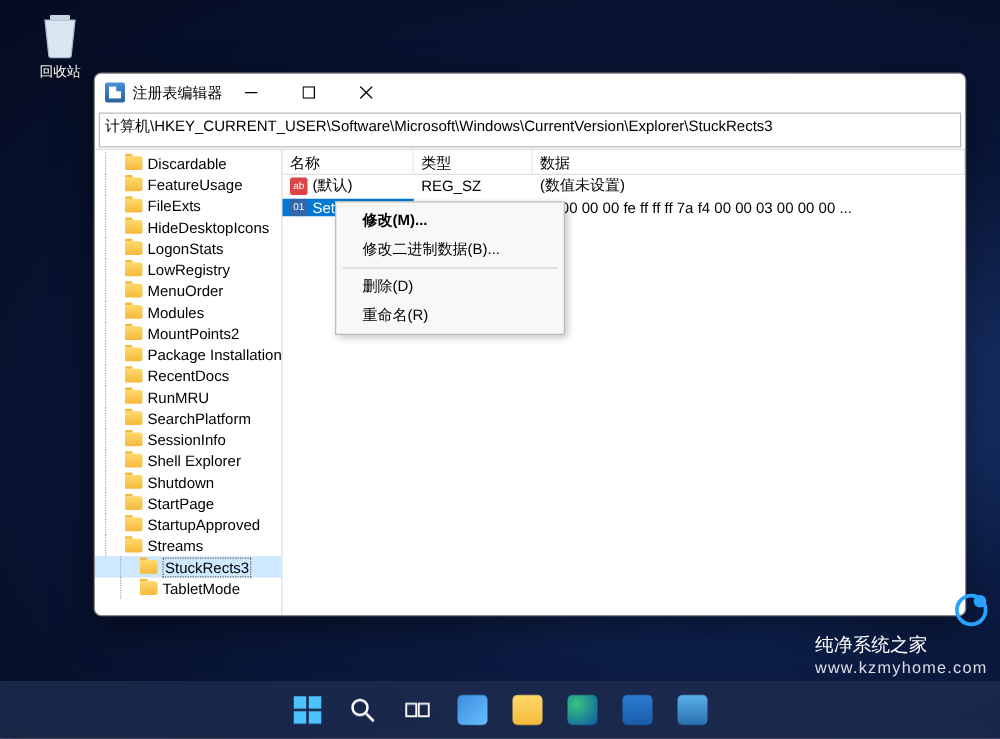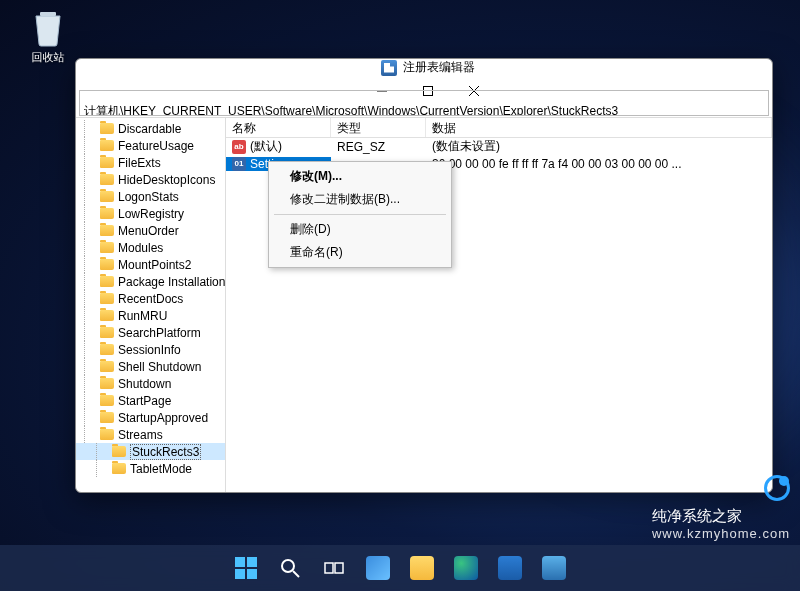--- a/index.html
+++ b/index.html
@@ -37,33 +37,32 @@
   background: #fff;
   border: 1px solid #888;
   border-radius: 6px;
   box-shadow: 0 8px 30px rgba(0,0,0,.5);
   display: flex; flex-direction: column;
   overflow: hidden;
 }
 .titlebar {
   height: 30px; display: flex; align-items: center; justify-content: flex-start;
   padding-left: 8px;
-  flex-direction: column;
 }
 .title-left { display: flex; align-items: center; gap: 6px; font-size: 12px; }
 .title-left .appico { width: 16px; height: 16px; background: linear-gradient(#4a90d9,#2a60a0); border-radius: 2px; position: relative; }
 .title-left .appico::after { content: ""; position: absolute; inset: 3px; background: #fff; clip-path: polygon(0 0,60% 0,60% 40%,100% 40%,100% 100%,0 100%); }
 .winbtns { display: flex; }
 .winbtn { width: 46px; height: 30px; display: flex; align-items: center; justify-content: center; font-size: 10px; }
 
 .menubar { height: 20px; padding: 0 6px; display: flex; gap: 14px; font-size: 12px; align-items: center; }
 
 .addressbar {
-  height: 16px; margin: 1px 3px; border: 1px solid #bbb;
-  font-size: 12px; padding: 12px 4px; white-space: nowrap; overflow: hidden;
+  height: 28px; margin: 1px 3px; border: 1px solid #bbb;
+  font-size: 12px; padding: 2px 4px; white-space: nowrap; overflow: hidden;
 }
 
 .body { flex: 1; display: flex; border-top: 1px solid #ddd; overflow: hidden; }
 
 .tree {
   width: 150px; border-right: 1px solid #ddd;
   font-size: 12px; overflow: hidden;
   padding-top: 2px;
 }
 .tree-row {
@@ -100,21 +99,21 @@
 }
 .col-name { width: 105px; }
 .col-type { width: 95px; }
 .col-data { flex: 1; }
 
 .list-row { height: 17px; display: flex; align-items: center; }
 .list-row .cell { padding: 0 6px; overflow: hidden; white-space: nowrap; }
 .list-row .cell.name { width: 105px; display: flex; align-items: center; gap: 4px; }
 .list-row .cell.type { width: 95px; }
 .list-row .cell.data { flex: 1; }
-.val-ico { width: 14px; height: 14px; flex-shrink: 0; border-radius: 2px; display: flex; align-items: center; justify-content: center; font-size: 8px; font-weight: bold; color: #fff; }
+.val-ico { width: 14px; height: 14px; flex-shrink: 0; border-radius: 2px; display: flex; align-items: center; justify-content: center; font-size: 8px; font-weight: normal; color: #fff; }
 .val-ico.sz { background: #d44; }
 .val-ico.bin { background: #36a; }
 .list-row.sel .cell.name { background: #0078d4; color: #fff; }
 
 .context-menu {
   position: absolute;
   left: 268px; top: 161px;
   width: 184px;
   background: #f8f8f8;
   border: 1px solid #bcbcbc;
@@ -256,21 +255,21 @@
           <div class="tree-row">
             <span class="folder-ico"></span>
             <span class="lbl">SearchPlatform</span>
           </div>
           <div class="tree-row">
             <span class="folder-ico"></span>
             <span class="lbl">SessionInfo</span>
           </div>
           <div class="tree-row">
             <span class="folder-ico"></span>
-            <span class="lbl">Shell Shutdown</span>
+            <span class="lbl">Shell Explorer</span>
           </div>
           <div class="tree-row">
             <span class="folder-ico"></span>
             <span class="lbl">Shutdown</span>
           </div>
           <div class="tree-row">
             <span class="folder-ico"></span>
             <span class="lbl">StartPage</span>
           </div>
           <div class="tree-row">

